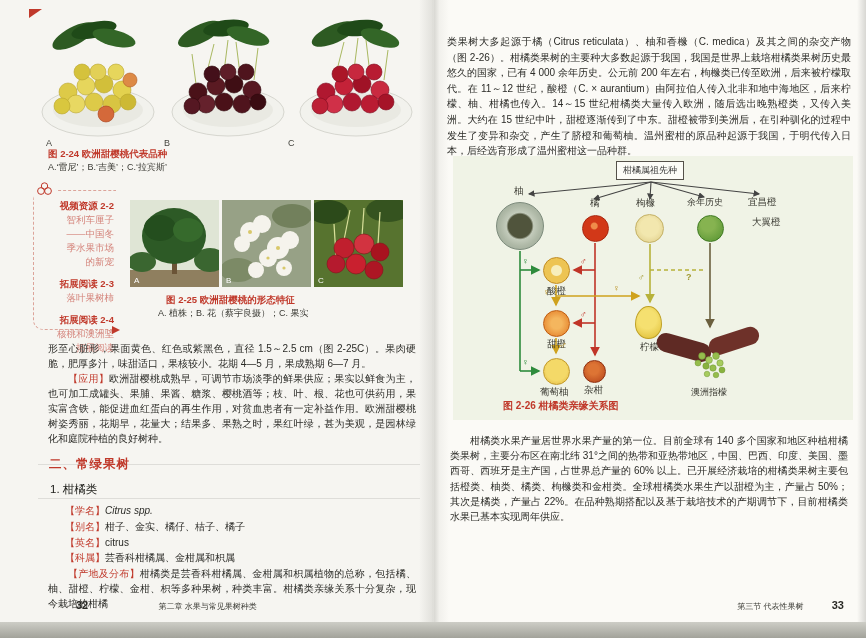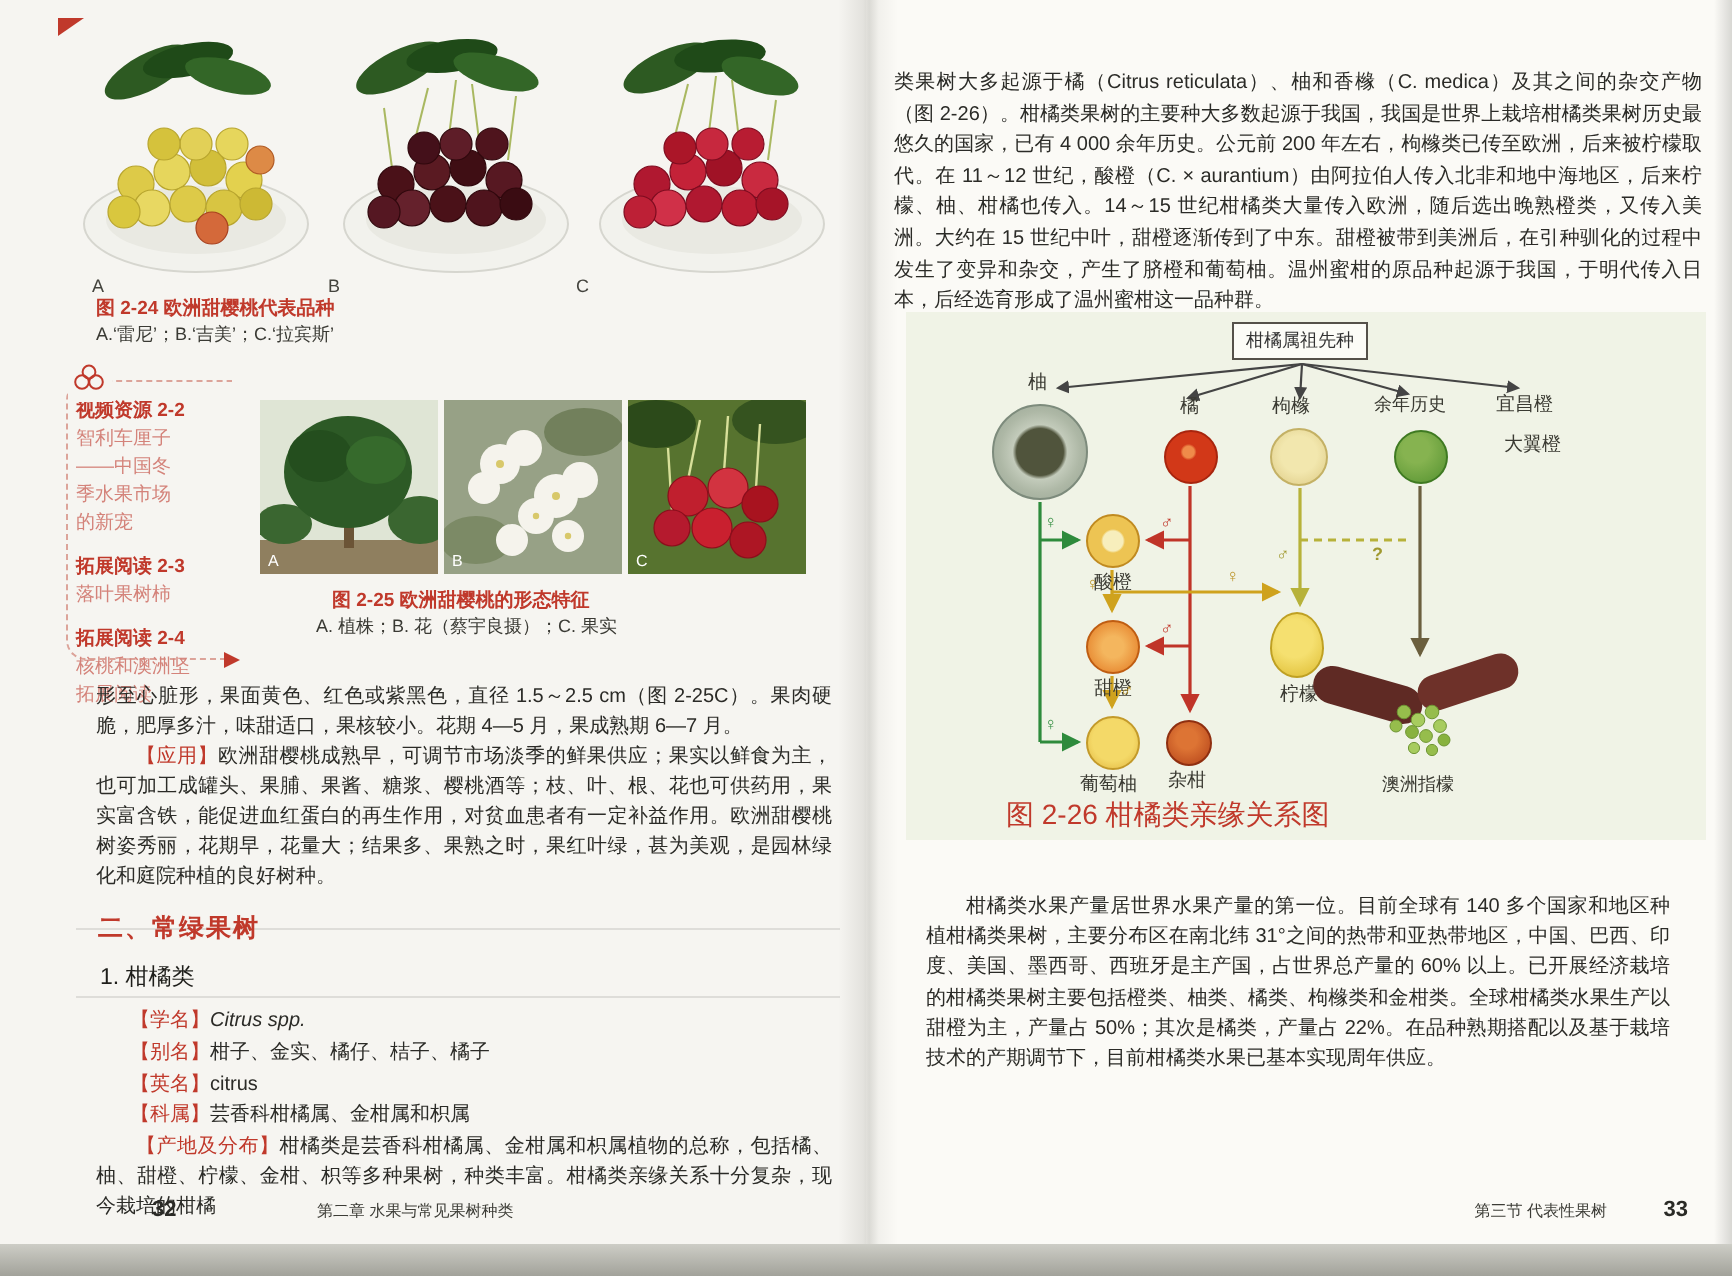--- a/index.html
+++ b/index.html
@@ -24,21 +24,21 @@
   .fig24 .c1 { left:0; } .fig24 .c2 { left:130px; } .fig24 .c3 { left:258px; }
   .p-letter { position:absolute; top:124px; font-size:9px; color:#44443e; }
   .pl-a { left:10px; } .pl-b { left:128px; } .pl-c { left:252px; }
   .cap-red { color:#c0392b; font-weight:bold; font-size:9.5px; white-space:nowrap; }
   .cap-sub { color:#3a3a34; font-size:9px; white-space:nowrap; }
   .fig24 .cap-red { position:absolute; left:12px; top:134px; }
   .fig24 .cap-sub { position:absolute; left:12px; top:147px; }
 
   .sidebar { position:absolute; left:33px; top:190px; width:83px; height:140px;
     border:1.5px dashed #dcA49a; border-right:none; border-radius:10px 0 0 10px;
-    padding:8px 2px 0 4px; }
+    padding:8px 2px 0 4px;text-align:right; }
   .sidebar .arrow { position:absolute; right:-4px; bottom:-5px; width:0; height:0;
     border-left:8px solid #c0392b; border-top:4px solid transparent; border-bottom:4px solid transparent; }
   .sb-icon { position:absolute; left:0px; top:-9px; background:#f6f5f1; padding:0 2px; }
   .sb-title { color:#c0392b; font-size:9.5px; font-weight:bold; line-height:14px; }
   .sb-line  { color:#d4837a; font-size:9.5px; line-height:14px; }
   .sb-gap { height:8px; }
 
   .fig25 { position:absolute; left:130px; top:200px; width:276px; height:125px; }
   .fig25 .photo { position:absolute; top:0; width:89px; height:87px; overflow:hidden; }
   .fig25 .ph1 { left:0; } .fig25 .ph2 { left:92px; } .fig25 .ph3 { left:184px; }
@@ -64,21 +64,21 @@
   .footer-left .num { font-size:11px; font-weight:bold; color:#2a2a26; }
   .footer-left .chap { margin-left:68px; }
   .footer-right { right:22px; }
   .footer-right .num { font-size:11px; font-weight:bold; color:#2a2a26; margin-left:26px; }
 
   
   .top-para { position:absolute; left:14px; top:34px; width:404px;
     font-size:10px; line-height:15.6px; color:#2b2b27; text-align:justify; }
   .bottom-text { position:absolute; left:14px; top:430px; width:404px;
     font-size:10px; line-height:15.2px; color:#2b2b27; text-align:justify; }
-  .bottom-text p { margin:16px; text-indent:2em; }
+  .bottom-text p { margin:3px; text-indent:2em; }
 
   .fig26 { position:absolute; left:20px; top:156px; width:400px; height:264px; background:#f0f3e6; }
   .fig26 svg.lines { position:absolute; left:0; top:0; }
   .root-box { position:absolute; left:163px; top:5px; border:1px solid #55514a;
     background:#fcfcf7; font-size:9px; color:#333; padding:2px 6px; white-space:nowrap; }
   .nlabel { position:absolute; font-size:9.5px; color:#3a3a32; white-space:nowrap; }
   .l-pomelo{left:61px;top:29px;} .l-mandarin{left:137px;top:41px;} .l-citron{left:183px;top:41px;}
   .l-desertlime{left:234px;top:40px;font-size:9px;} .l-ichang{left:295px;top:40px;} .l-wing{left:299px;top:60px;}
   .l-sour{left:94px;top:129px;} .l-sweet{left:94px;top:182px;} .l-grape{left:87px;top:230px;}
   .l-hybrid{left:131px;top:228px;} .l-lemon{left:187px;top:185px;} .l-finger{left:238px;top:230px;font-size:9px;}
@@ -101,21 +101,21 @@
     background:radial-gradient(circle at 45% 40%, #dd7434 0 30%, #b24018 100%);}
   .f-lemon{left:182px;top:150px;width:27px;height:33px;border:1px solid #bfa023;
     border-radius:50%/55% 55% 45% 45%;
     background:radial-gradient(circle at 45% 40%, #f5e070 0 40%, #ddbb30 100%);}
   .sym { position:absolute; font-size:9px; font-weight:bold; }
   .sym-g { color:#2e8b3c; } .sym-r { color:#c03428; } .sym-y { color:#b98f1d; } .sym-c { color:#a0992f; }
   .s1{left:69px;top:100px;} .s2{left:127px;top:100px;} .s3{left:90px;top:131px;}
   .s4{left:160px;top:127px;} .s5{left:185px;top:116px;} .s6{left:127px;top:153px;}
   .s7{left:107px;top:184px;} .s8{left:69px;top:201px;} .s9{left:233px;top:116px;}
   .fingerlime { position:absolute; left:197px; top:162px; }
-  .fig26-cap { position:absolute; left:50px; top:243px; color:#c0392b; font-weight:normal; font-size:14px; }
+  .fig26-cap { position:absolute; left:50px; top:243px; color:#c0392b; font-weight:bold; font-size:10px; }
 </style>
 </head>
 <body>
 
 <div class="book">
 
   <div class="page left">
     <div class="corner-tri"></div>
 
     <div class="fig24">

